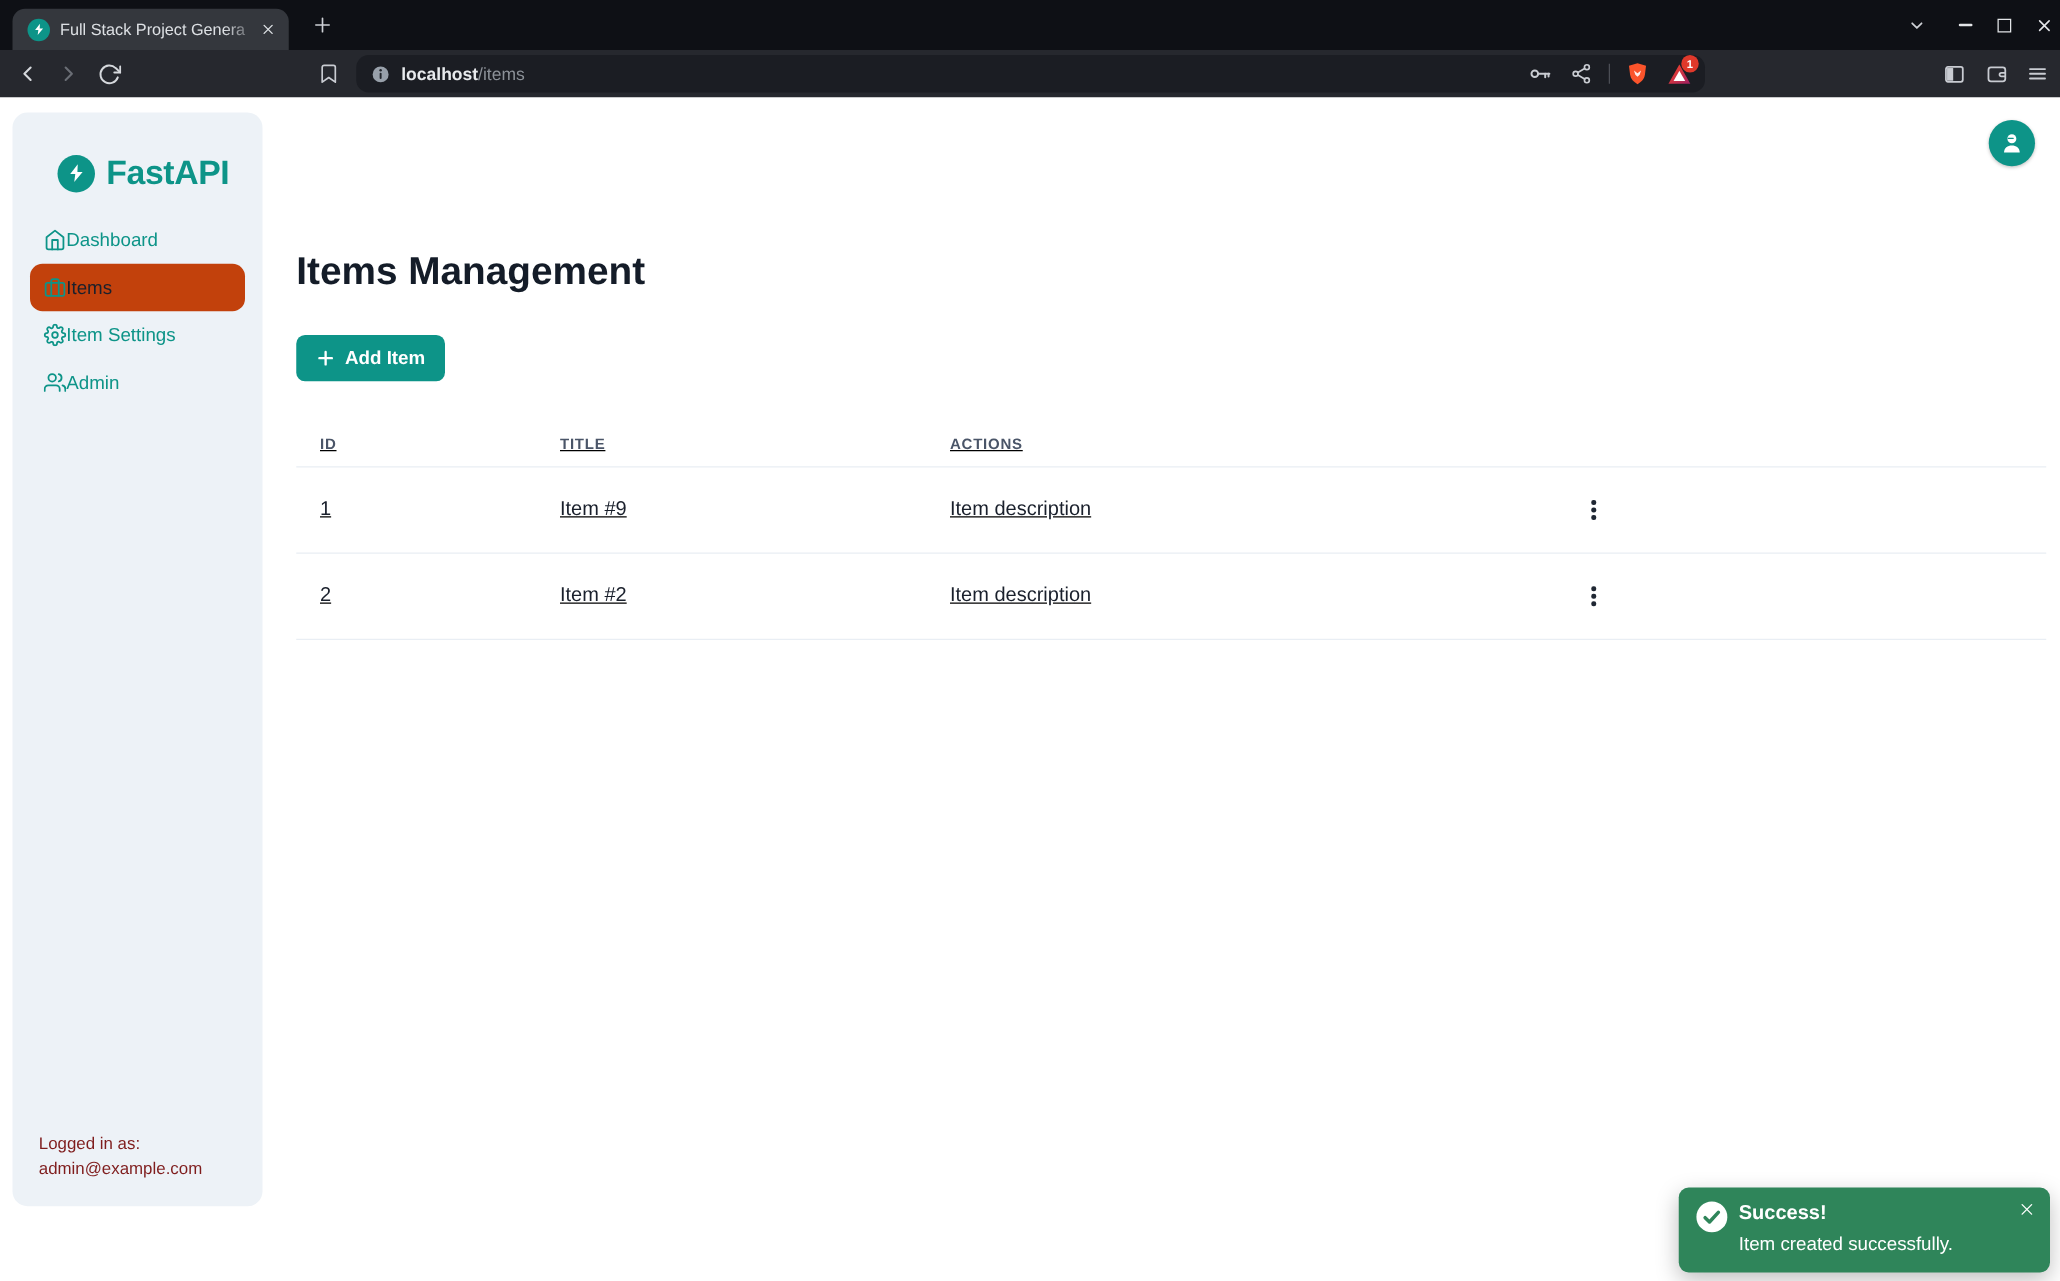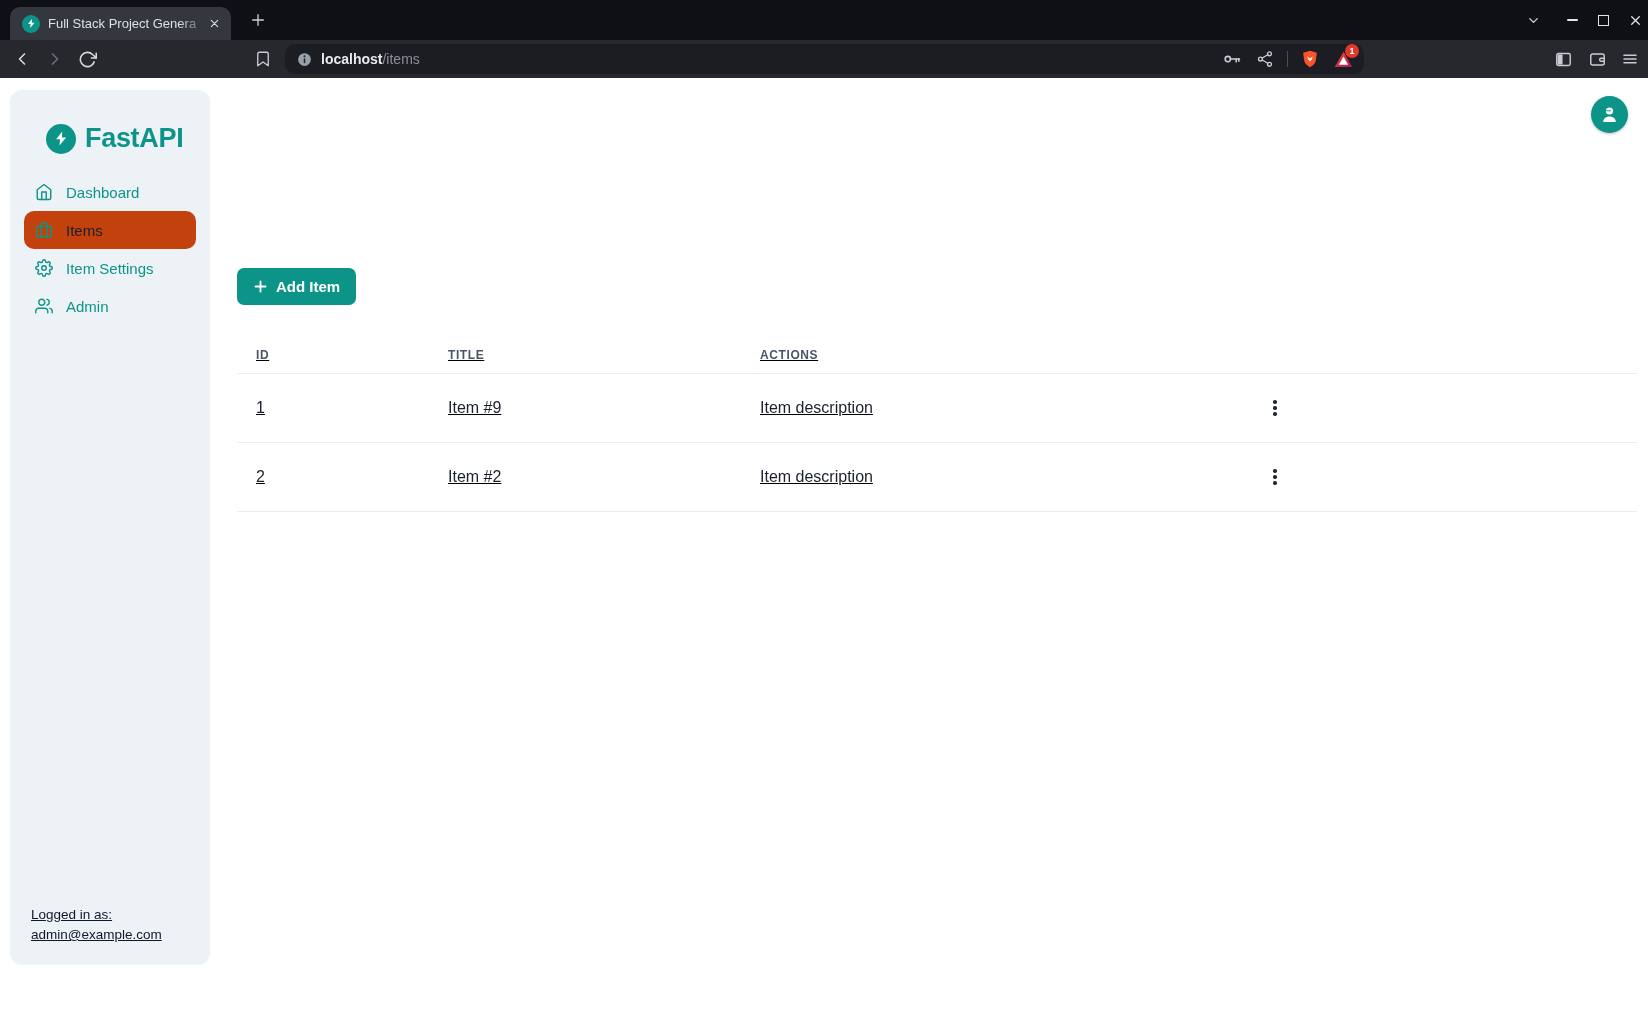--- a/index.html
+++ b/index.html
@@ -40,25 +40,25 @@
            background:#e0392b; color:#fff; font-size:9px; font-weight:700; line-height:14px; text-align:center; padding:0 2px; }
 
   
   .page { position:absolute; top:78px; left:0; right:0; bottom:0; background:#fff; }
 
   .sidebar { position:absolute; left:10px; top:12px; width:200px; height:875px; background:#EDF2F7; border-radius:12px; }
   .logo { position:absolute; left:36px; top:33px; display:flex; align-items:center; gap:9px; }
   .logo-circle { width:30px; height:30px; border-radius:50%; background:#0D9488; display:flex; align-items:center; justify-content:center; }
   .logo-text { font-size:27px; font-weight:600; color:#0D9488; letter-spacing:-0.3px; }
   .nav { position:absolute; left:14px; right:14px; top:83px; }
-  .nav-item { height:38px; display:flex; align-items:center; gap:13px; padding:0 11px; border-radius:10px;
+  .nav-item { height:38px; display:flex; align-items:center; padding:0 11px; border-radius:10px;
               font-size:15px; color:#0D9488; cursor:pointer; }
   .nav-item.active { background:#c2410c; color:#1A202C; }
   .nav-item svg { flex:0 0 auto; }
-  .side-footer { position:absolute; left:21px; bottom:20px; font-size:13.5px; color:#0f172a; line-height:20px;text-decoration:underline; }
+  .side-footer { position:absolute; left:21px; bottom:20px; font-size:13.5px; color:#7f1d1d; line-height:20px; }
 
   .page-title { position:absolute; left:237px; top:120px; font-size:31px; font-weight:700; color:#141c28; line-height:38px; }
 
   .add-btn { position:absolute; left:237px; top:190px; height:37px; padding:0 16px; background:#0D9488; color:#fff;
              border:none; border-radius:7px; font-family:"Liberation Sans",sans-serif; font-size:15px; font-weight:700;
              display:flex; align-items:center; gap:8px; cursor:pointer; }
 
   .table { position:absolute; left:237px; top:259px; width:1400px;text-decoration:underline; }
   .trow { display:flex; align-items:center; border-bottom:1px solid #e9eef4; }
   .trow.head { height:37px; }
@@ -260,20 +260,21 @@
           <span>Admin</span>
         </div>
       </nav>
 
       <div class="side-footer">
         <div>Logged in as:</div>
         <div>admin@example.com</div>
       </div>
     </aside>
 
+    <h1 class="page-title">Items Management</h1>
 
     <button class="add-btn">
       <svg width="15" height="15" viewBox="0 0 24 24" fill="none" stroke="#fff" stroke-width="3" stroke-linecap="round">
           <path d="M12 4v16M4 12h16"></path>
         </svg>
       <span>Add Item</span>
     </button>
 
     <div class="table">
       <div class="trow head">
@@ -308,15 +309,30 @@
     </div>
 
     <button class="avatar">
       <svg width="21" height="21" viewBox="0 0 24 24">
           <circle cx="12" cy="8" r="4.1" fill="#fff"></circle>
           <path d="M4.8 20.6c0-4 3.3-6.4 7.2-6.4s7.2 2.4 7.2 6.4z" fill="#fff"></path>
           <path d="M8.6 7.6h4.6" stroke="#0D9488" stroke-width="1.2" stroke-linecap="round"></path>
         </svg>
     </button>
 
+    <div class="toast">
+      <span class="toast-check">
+        <svg width="27" height="27" viewBox="0 0 24 24">
+            <circle cx="12" cy="12" r="11" fill="#fff"></circle>
+            <path d="M7.2 12.6l3.1 3 6.3-6.8" fill="none" stroke="#2F855A" stroke-width="2.5" stroke-linecap="round" stroke-linejoin="round"></path>
+          </svg>
+      </span>
+      <div class="toast-title">Success!</div>
+      <div class="toast-msg">Item created successfully.</div>
+      <button class="icon-btn toast-close">
+        <svg width="13" height="13" viewBox="0 0 24 24" fill="none" stroke="#fff" stroke-width="2" stroke-linecap="round">
+            <path d="M5 5l14 14M19 5L5 19"></path>
+          </svg>
+      </button>
+    </div>
 
   </div>
 </div>
 
 </body></html>

